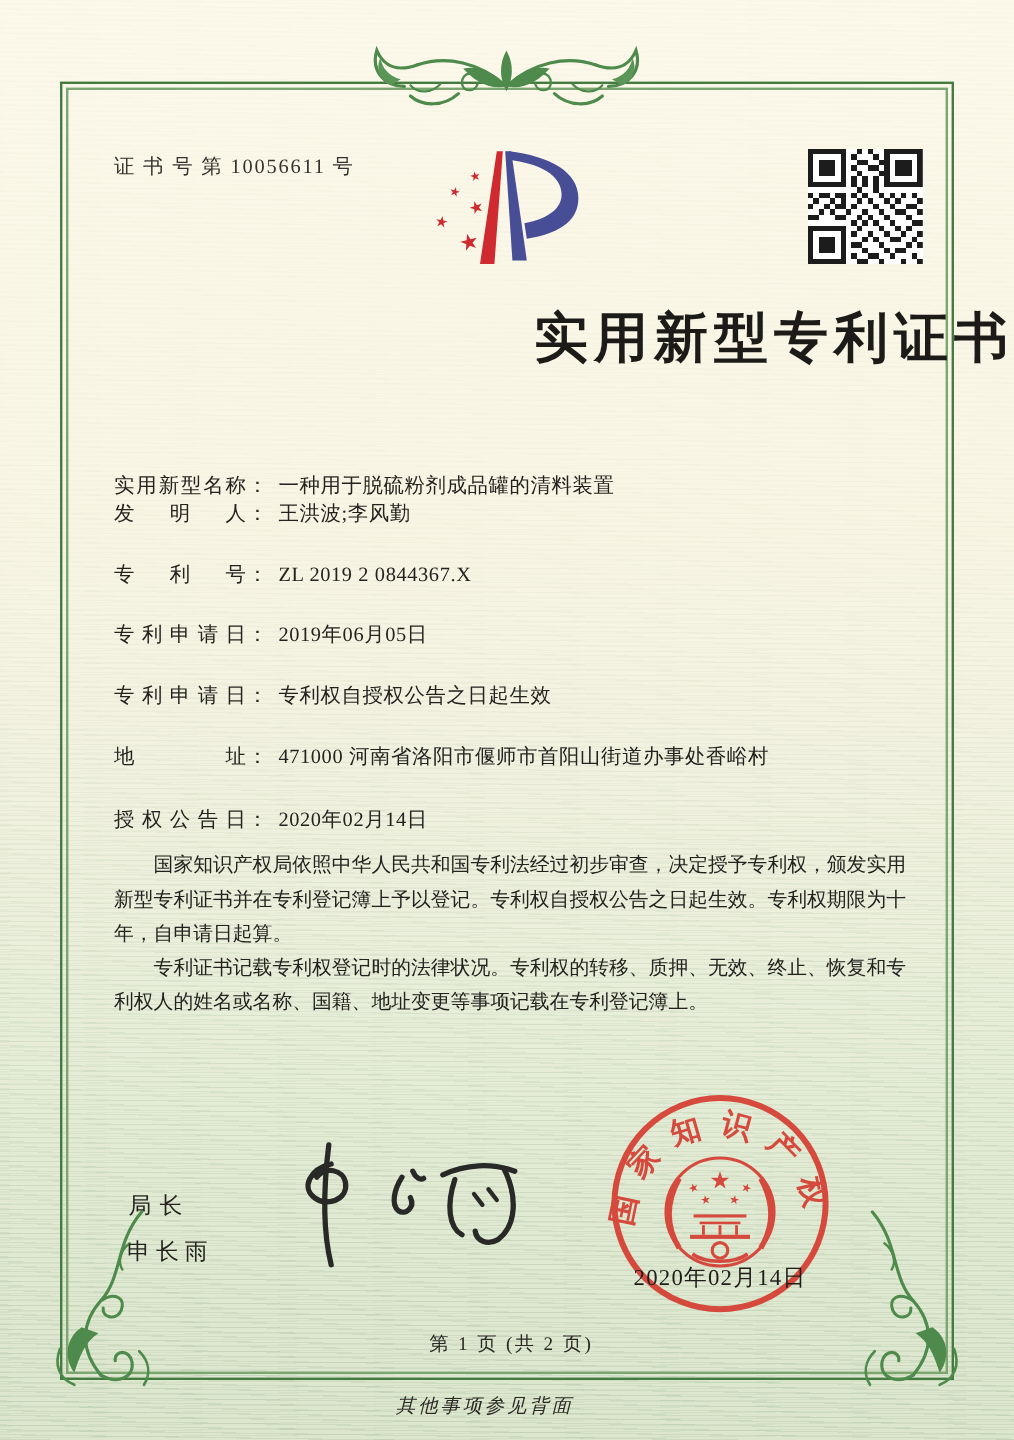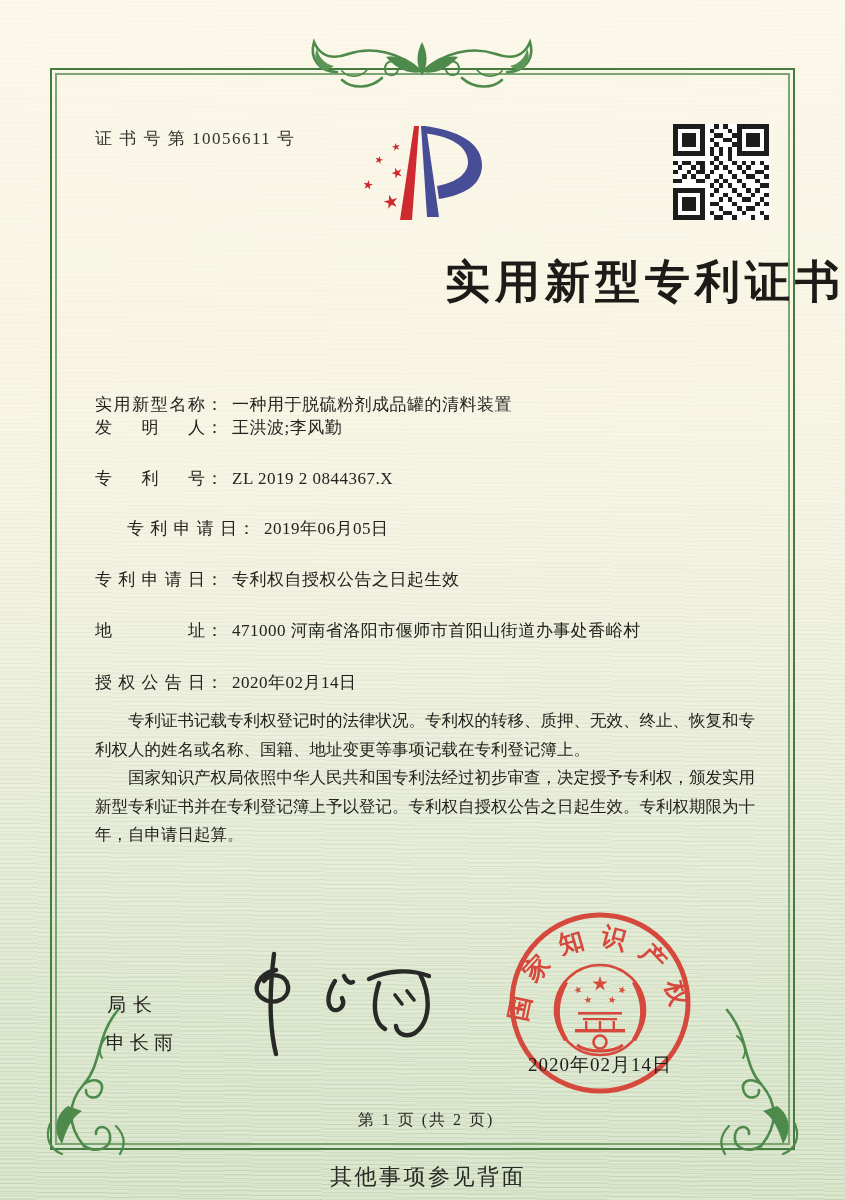--- a/index.html
+++ b/index.html
@@ -30,21 +30,21 @@
   .grant-right{position:absolute;left:475px;top:0;white-space:nowrap;}
   .grant-right .label{width:106px;}
   .paras{position:absolute;left:95px;top:707px;width:660px;}
   .paras p{margin:0;font-size:16.5px;line-height:28.5px;text-indent:2em;text-align:justify;color:#23221e;}
   .officer-title{position:absolute;left:107px;top:992px;font-size:19px;letter-spacing:7px;color:#23221e;}
   .officer-name{position:absolute;left:106px;top:1030px;font-size:19px;letter-spacing:5px;color:#23221e;}
   .signature{position:absolute;left:238px;top:948px;}
   .seal{position:absolute;left:505px;top:908px;}
   .seal-date{position:absolute;left:505px;top:1052px;width:190px;text-align:center;font-size:19px;letter-spacing:1px;color:#1f1e1b;}
   .page-info{position:absolute;left:0;top:1110px;width:788px;text-align:center;font-size:16px;letter-spacing:2px;color:#2a2925;margin-left:32px;}
-  .back-note{position:absolute;left:330px;top:1162px;font-size:22px;letter-spacing:2.5px;color:#2a2925;}
+  .back-note{position:absolute;left:330px;top:1162px;font-size:16px;letter-spacing:2.5px;color:#2a2925;font-style:italic;}
 </style>
 </head>
 <body>
 
 <div class="texture"></div>
 
 <div class="frame">
   <div class="frame-inner"></div>
 </div>
 
@@ -136,37 +136,37 @@
 
 <div class="row" style="top:364px;margin-top:29px;">
   <span class="label">实用新型名称</span><span class="colon">：</span><span class="value">一种用于脱硫粉剂成品罐的清料装置</span>
 </div>
 <div class="row" style="top:416px;">
   <span class="label">发明人</span><span class="colon">：</span><span class="value">王洪波;李风勤</span>
 </div>
 <div class="row" style="top:467px;">
   <span class="label">专利号</span><span class="colon">：</span><span class="value">ZL 2019 2 0844367.X</span>
 </div>
-<div class="row" style="top:517px;margin-left:32px;">
+<div class="row" style="top:517px;">
   <span class="label">专利申请日</span><span class="colon">：</span><span class="value">2019年06月05日</span>
 </div>
 <div class="row" style="top:568px;">
   <span class="label">专利申请日</span><span class="colon">：</span><span class="value">专利权自授权公告之日起生效</span>
 </div>
 <div class="row" style="top:619px;">
   <span class="label">地址</span><span class="colon">：</span><span class="value">471000 河南省洛阳市偃师市首阳山街道办事处香峪村</span>
 </div>
 
 <div class="row" style="top:671px;width:660px;">
   <span class="label">授权公告日</span><span class="colon">：</span><span class="value">2020年02月14日</span>
 </div>
 
 <div class="paras">
+  <p>国家知识产权局依照中华人民共和国专利法经过初步审查，决定授予专利权，颁发实用新型专利证书并在专利登记簿上予以登记。专利权自授权公告之日起生效。专利权期限为十年，自申请日起算。</p>
   <p>专利证书记载专利权登记时的法律状况。专利权的转移、质押、无效、终止、恢复和专利权人的姓名或名称、国籍、地址变更等事项记载在专利登记簿上。</p>
-  <p>国家知识产权局依照中华人民共和国专利法经过初步审查，决定授予专利权，颁发实用新型专利证书并在专利登记簿上予以登记。专利权自授权公告之日起生效。专利权期限为十年，自申请日起算。</p>
 </div>
 
 <div class="officer-title">局长</div>
 <div class="officer-name">申长雨</div>
 
 <svg class="signature" width="200" height="112" viewBox="0 0 200 112">
   <g stroke="#1a1a1a" stroke-width="4.4" fill="none" stroke-linecap="round" stroke-linejoin="round" opacity="0.92">
     <path d="M38,22 C20,26 13,42 24,50 C34,58 52,52 50,38 C48,26 33,24 26,33"></path>
     <path d="M36,6 C33,30 29,70 38,106"></path>
     <path d="M97,33 C90,44 88,56 94,61 C100,65 108,58 104,50"></path>

